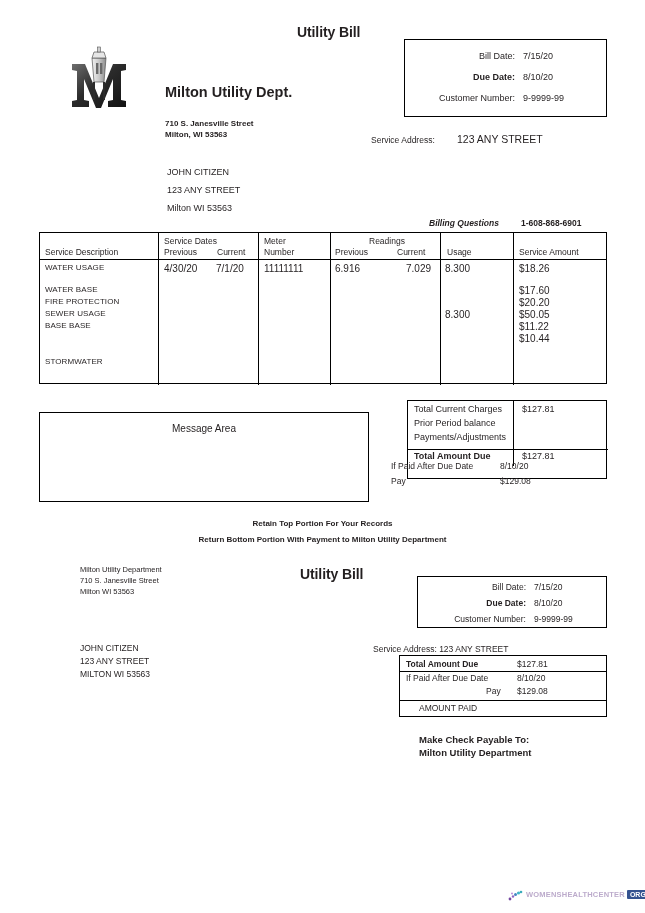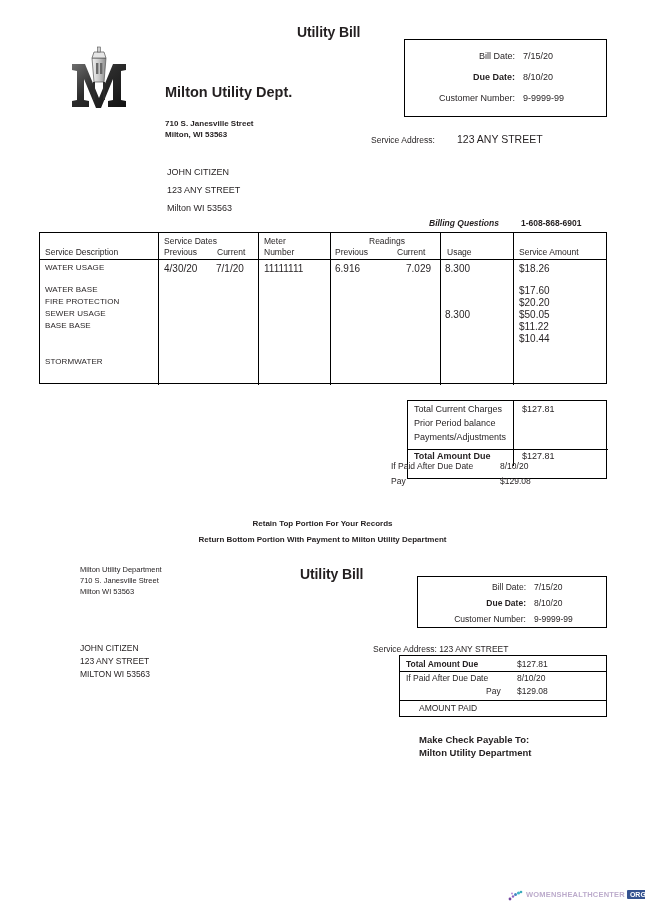--- a/index.html
+++ b/index.html
@@ -356,20 +356,23 @@
 
     <div class="tot-label b" style="left:6px; top:50px;">Total Amount Due</div>
     <div class="tot-val" style="left:114px; top:50px;">$127.81</div>
   </div>
 
   <div class="after-line" style="left:391px; top:461px;">If Paid After Due Date</div>
   <div class="after-line" style="left:500px; top:461px;">8/10/20</div>
   <div class="after-line" style="left:391px; top:476px;">Pay</div>
   <div class="after-line" style="left:500px; top:476px;">$129.08</div>
 
+  <div class="msgbox" style="left:39px; top:412px; width:330px; height:90px;">
+    <div class="msg-text">Message Area</div>
+  </div>
 
   <div class="retain" style="left:0; top:519px;">Retain Top Portion For Your Records</div>
   <div class="retain" style="left:0; top:535px;">Return Bottom Portion With Payment to Milton Utility Department</div>
 
   <div class="abs doc-title" style="left:300px; top:566px;">Utility Bill</div>
 
   <div class="stub-addr" style="left:80px; top:565px;">Milton Utility Department</div>
   <div class="stub-addr" style="left:80px; top:576px;">710 S. Janesville Street</div>
   <div class="stub-addr" style="left:80px; top:587px;">Milton WI 53563</div>
 

